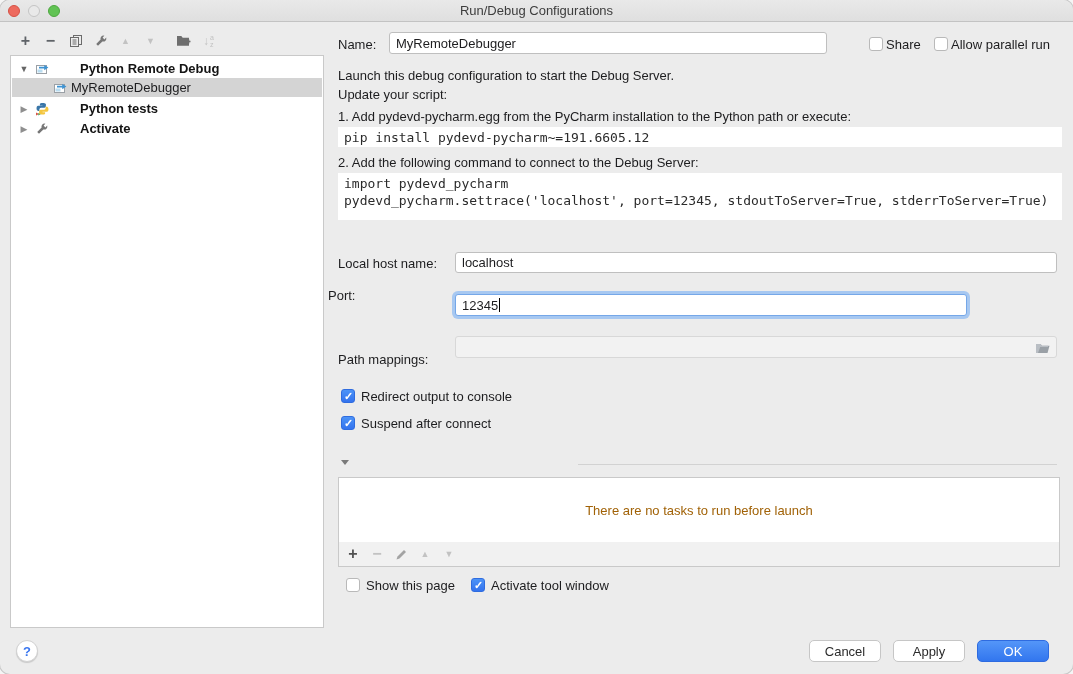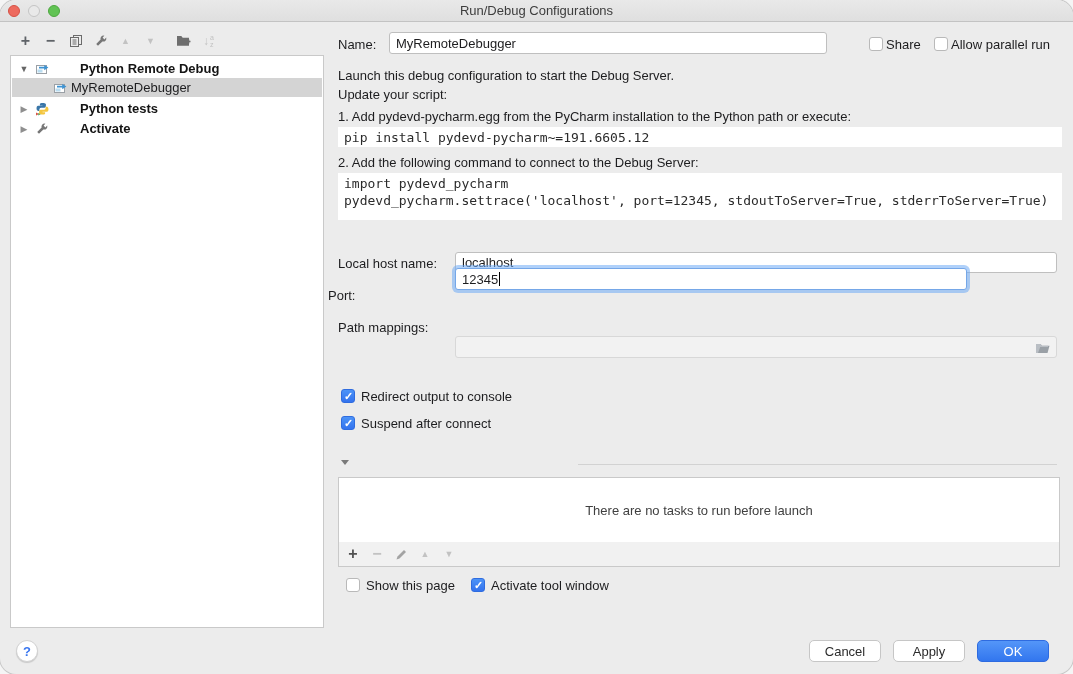--- a/index.html
+++ b/index.html
@@ -1,16 +1,16 @@
 <!DOCTYPE html>
 <html><head>
 <meta charset="utf-8">
 <style>
   html,body{margin:0;padding:0;background:#f5f5f5;}
-  #app{position:relative;width:1073px;height:674px;background:#ececec;border-radius:16px;overflow:hidden;
+  #app{position:relative;width:1073px;height:674px;background:#ececec;border-radius:10px;overflow:hidden;
        font-family:"Liberation Sans",sans-serif;color:#1d1d1f;box-shadow:0 0 0 1px rgba(0,0,0,.18);}
   
   .titlebar{position:absolute;left:0;top:0;width:100%;height:22px;
             background:linear-gradient(#e9e9e9,#dfdfdf);border-bottom:1px solid #c3c3c3;box-sizing:border-box;}
   .titlebar .title{position:absolute;left:0;right:0;top:0;height:22px;line-height:22px;text-align:center;
                    font-size:13px;color:#3d3d3d;}
   .light{position:absolute;top:5px;width:12px;height:12px;border-radius:50%;box-sizing:border-box;}
   .light.red{left:8px;background:#ed6a5e;border:1px solid #d55145;}
   .light.yellow{left:28px;background:#e9e9e9;border:1px solid #c4c4c4;}
   .light.green{left:48px;background:#61c354;border:1px solid #4da73f;}
@@ -51,21 +51,21 @@
   .cb.checked{background:linear-gradient(#4c93f7,#3473ee);border:1px solid #2f6cdf;}
   .cb.checked::after{content:"✓";position:absolute;left:2px;top:0px;color:#fff;font-size:11px;font-weight:bold;
                      line-height:13px;}
   .codeblock{position:absolute;left:338px;width:724px;background:#fff;
              font-family:"DejaVu Sans Mono",monospace;font-size:13px;color:#2b2b2b;
              padding:2px 6px;box-sizing:border-box;white-space:pre;line-height:17px;}
   
   .section-line{position:absolute;height:1px;background:#d2d2d2;}
   .tasks-panel{position:absolute;left:338px;top:477px;width:722px;height:66px;background:#fff;
                border:1px solid #c9c9c9;box-sizing:border-box;display:flex;align-items:center;justify-content:center;}
-  .tasks-empty{color:#404040;font-size:13px;}
+  .tasks-empty{color:#a16207;font-size:13px;}
   .tasks-toolbar{position:absolute;left:338px;top:542px;width:722px;height:25px;background:#f1f1f1;
                  border:1px solid #c9c9c9;border-top:none;box-sizing:border-box;display:flex;align-items:center;
                  padding-left:5px;gap:6px;}
   .tasks-toolbar .tbi{width:18px;height:18px;}
   .tasks-toolbar .dark{color:#515151;}
   
   .btn{position:absolute;top:640px;width:72px;height:22px;border-radius:5px;font-size:13px;
        display:flex;align-items:center;justify-content:center;box-sizing:border-box;cursor:default;}
   .btn.plain{background:#fff;border:1px solid #c6c6c6;color:#2b2b2b;}
   .btn.primary{background:linear-gradient(#5496f8,#3276ee);border:1px solid #2e6be0;color:#fff;}
@@ -183,26 +183,26 @@
   <div class="lbl" style="left:338px;top:109px">1. Add pydevd-pycharm.egg from the PyCharm installation to the Python path or execute:</div>
   <div class="codeblock" style="top:127px;height:20px">pip install pydevd-pycharm~=191.6605.12</div>
   <div class="lbl" style="left:338px;top:155px">2. Add the following command to connect to the Debug Server:</div>
   <div class="codeblock" style="top:173px;height:47px"><span>import pydevd_pycharm</span>
 <span>pydevd_pycharm.settrace('localhost', port=12345, stdoutToServer=True, stderrToServer=True)</span></div>
 
   <div class="lbl" style="left:338px;top:256px">Local host name:</div>
   <input class="field" style="left: 455px; top: 252px; width: 602px; height: 21px;" value="localhost">
 
   <div class="lbl" style="left:328px;top:288px">Port:</div>
-  <div class="field focused" style="left:455px;top:268px;width:512px;height:22px">
+  <div class="field focused" style="left:455px;top:294px;width:512px;height:22px">
     <span>12345</span>
       <span class="caret"></span>
   </div>
 
-  <div class="lbl" style="left:338px;top:320px">Path mappings:</div>
+  <div class="lbl" style="left:338px;top:352px">Path mappings:</div>
   <div class="field disabled" style="left:455px;top:336px;width:602px;height:22px">
     <span></span>
     <span style="position:absolute;right:5px;top:4px">
       <svg width="16" height="13" viewBox="0 0 16 13">
           <path d="M1 12V3h4.5L7 4.8h7.5L12.5 12z" fill="#9aa0a6"></path>
           <path d="M1 12V3h4.5L7 4.8h6V6H5.2L3 12z" fill="#b9bec4"></path>
         </svg>
     </span>
   </div>
 

